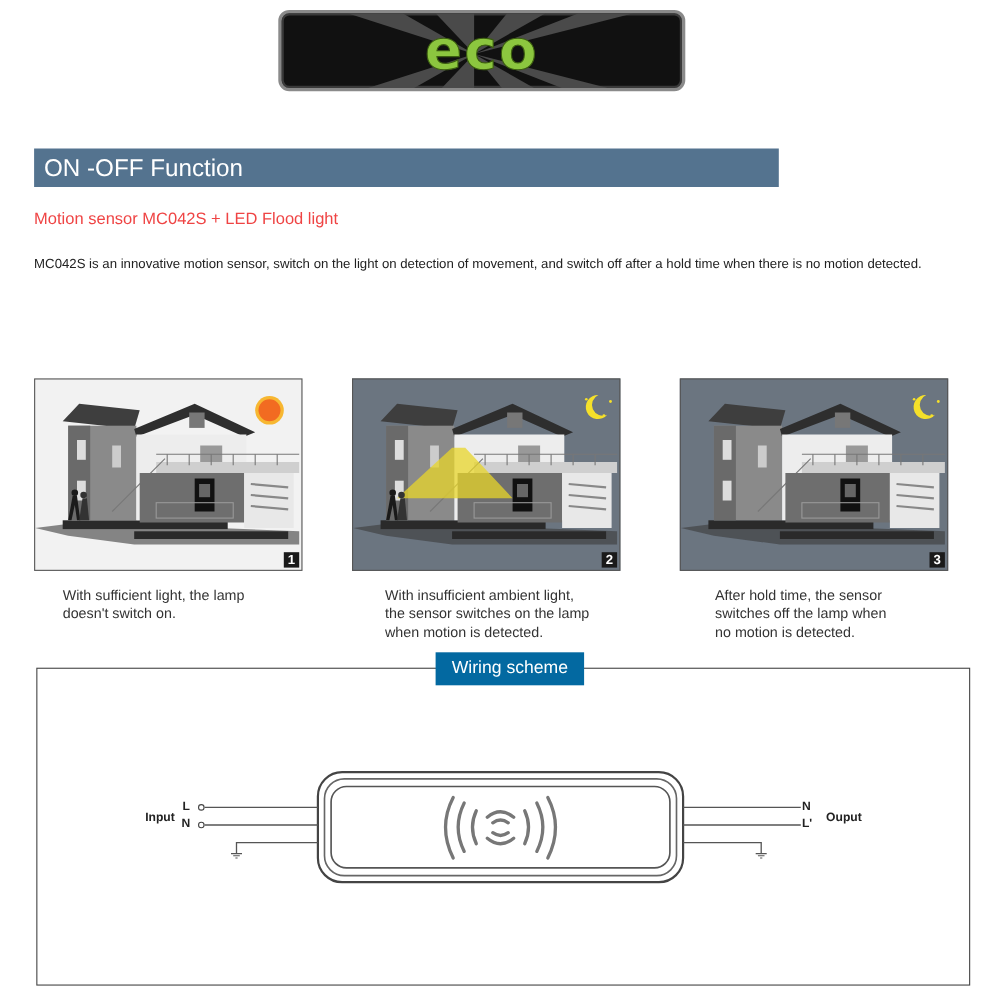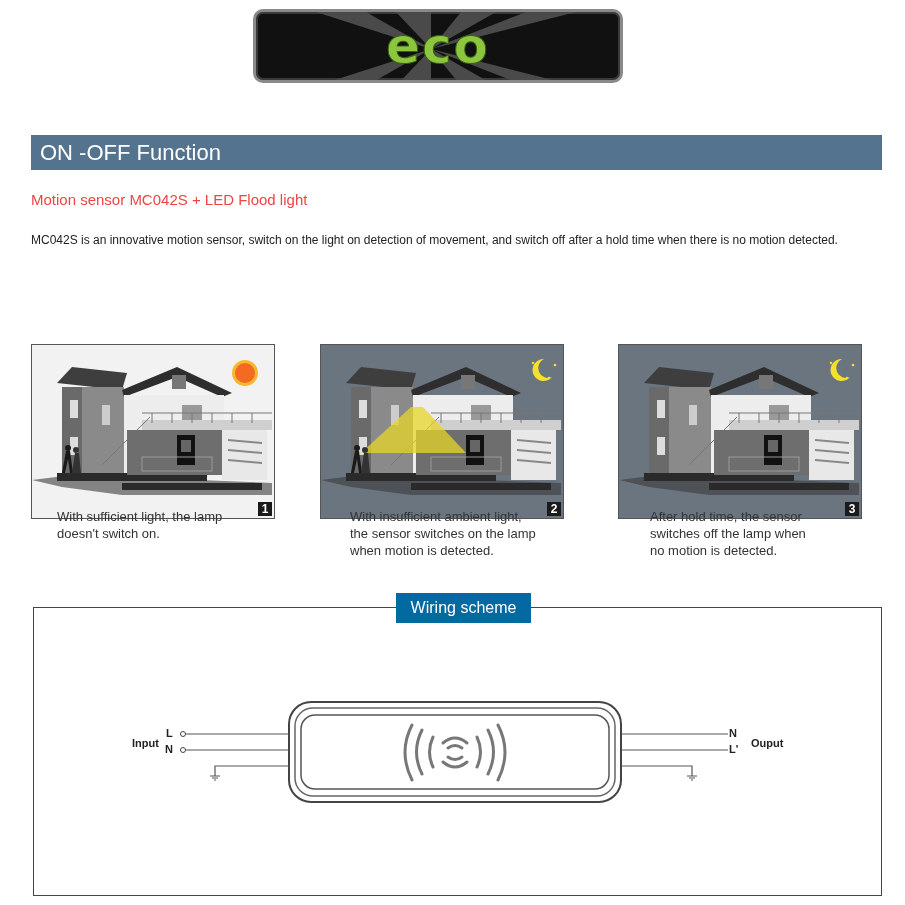--- a/index.html
+++ b/index.html
@@ -9,34 +9,34 @@
   .logo { position:absolute; left:253px; top:9px; width:370px; height:74px; border-radius:10px;
           background:#111; border:3px solid #8a8a8a; box-sizing:border-box; overflow:hidden;
           box-shadow: inset 0 0 0 2px #3a3a3a; }
   .logo .rays { position:absolute; inset:0; }
   .logo .wordmark { position:absolute; left:0; top:0; width:100%; height:100%; display:flex; align-items:center; justify-content:center;
           font-family:"DejaVu Sans", sans-serif; font-weight:bold; font-size:50px; letter-spacing:2px; }
   .logo .eco { color:#8cc63f; -webkit-text-stroke:1px #3c5e10; }
   .logo .belle { color:#ffffff; -webkit-text-stroke:1px #666; }
 
   
-  .section-bar { position:absolute; left:31px; top:135px; width:851px; height:35px; background:#54738f; }
+  .section-bar { position:absolute; left:31px; top:135px; width:677px; height:35px; background:#54738f; }
   .section-bar .title { position:absolute; left:9px; top:5px; font-size:22px; color:#ffffff; font-family:"Liberation Sans", sans-serif; }
 
   .subtitle { position:absolute; left:31px; top:191px; font-size:15px; color:#ef4444; }
   .desc { position:absolute; left:31px; top:231px; width:850px; font-size:12px; line-height:19px; color:#222; }
 
   
   .panel { position:absolute; top:344px; width:244px; height:175px; border:1px solid #555; box-sizing:border-box; overflow:hidden; }
   .panel.day { background:#f2f2f2; }
   .panel.night { background:#6b7580; }
   .panel svg { position:absolute; left:0; top:0; }
   .panel .num { position:absolute; right:2px; bottom:2px; width:14px; height:14px; background:#1a1a1a; color:#fff;
                 font-size:12px; font-weight:bold; text-align:center; line-height:14px; }
-  .caption { position:absolute; top:508px; font-size:13px; line-height:17px; color:#333; }
+  .caption { position:absolute; top:532px; font-size:13px; line-height:17px; color:#333; }
 
   
   .wiring-frame { position:absolute; left:33px; top:607px; width:849px; height:289px; border:1px solid #444; box-sizing:border-box; }
   .wiring-tab { position:absolute; left:396px; top:593px; width:135px; height:30px; background:#0369a1; }
   .wiring-tab span { position:absolute; left:0; right:0; top:6px; text-align:center; color:#fff; font-size:16px; }
   .wiring-svg { position:absolute; left:0; top:0; }
   .wlabel { position:absolute; font-size:11px; font-weight:bold; color:#222; }
 </style>
 </head>
 <body>

